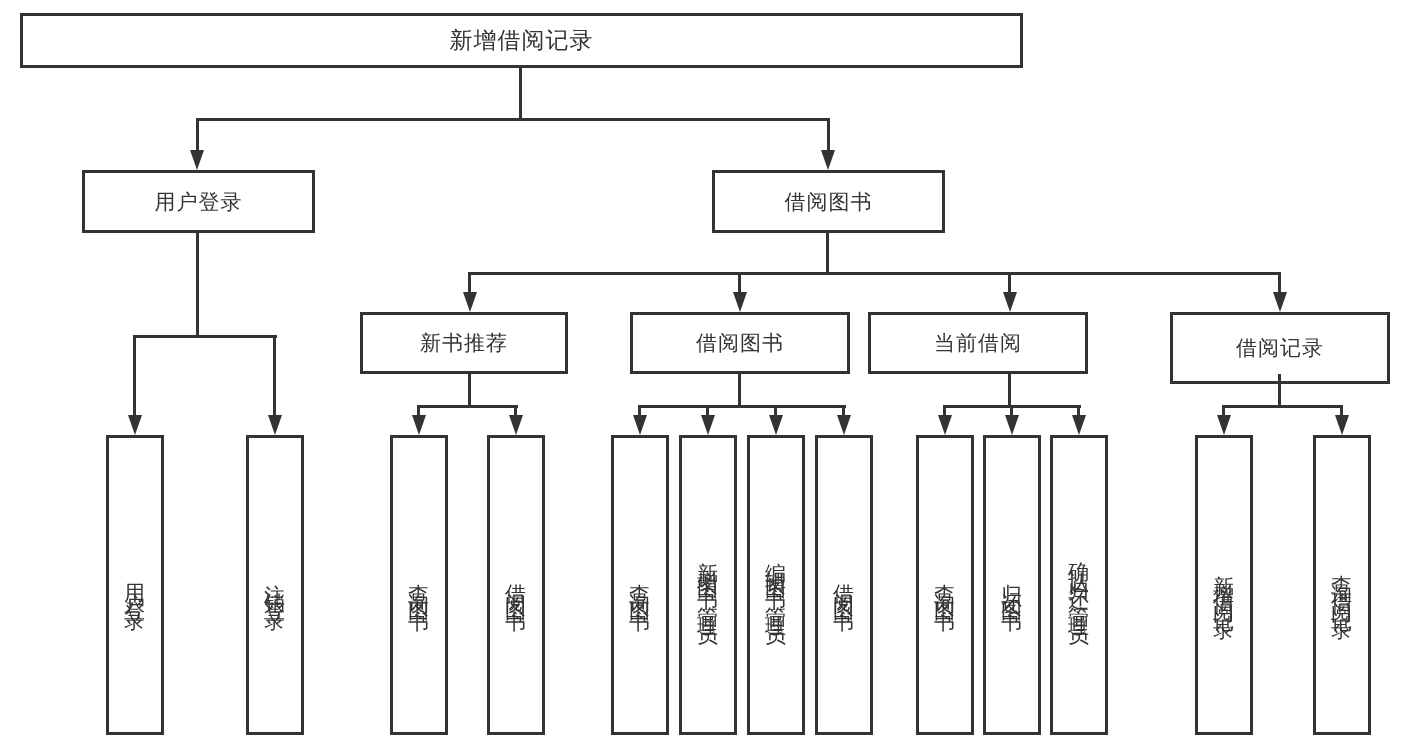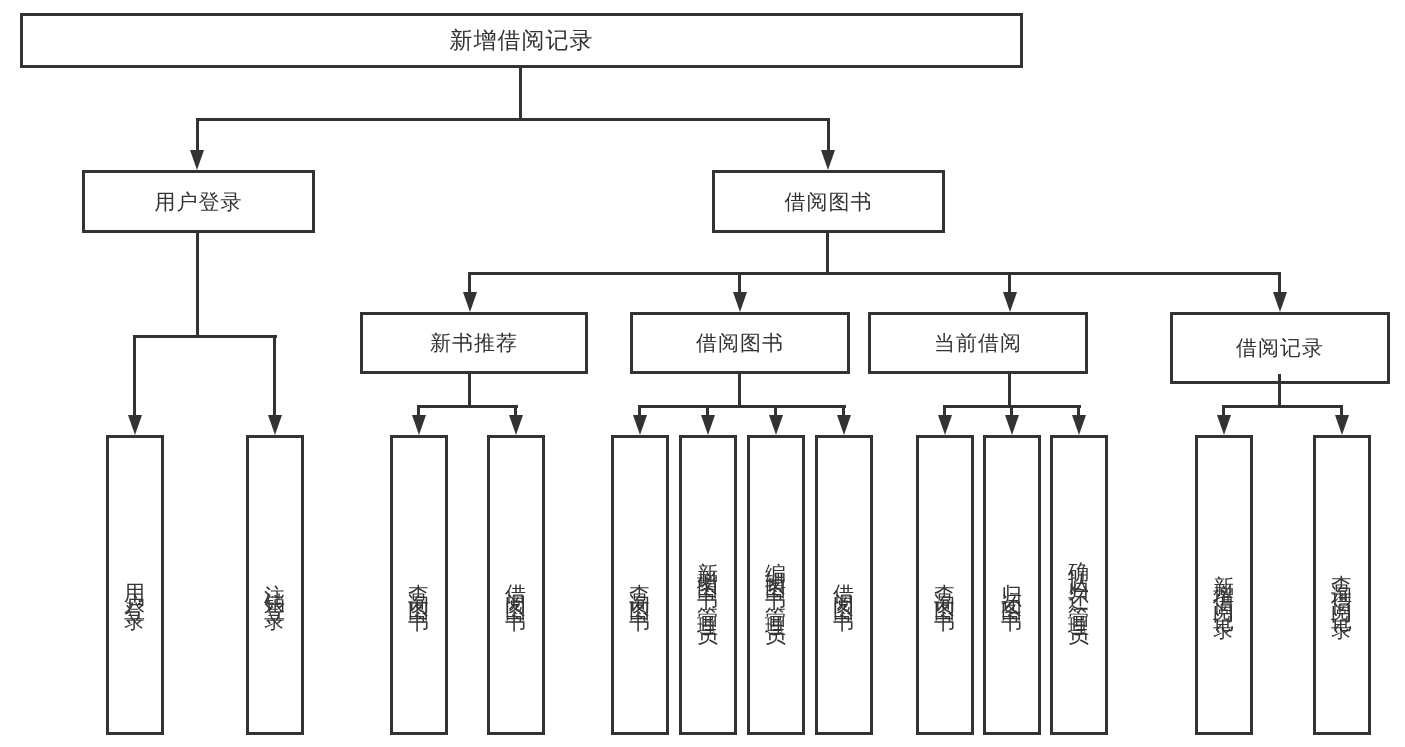--- a/index.html
+++ b/index.html
@@ -57,21 +57,21 @@
   <div class="hline" style="left:468px;top:272px;width:813px"></div>
   <div class="vline" style="left:468px;top:272px;height:24px"></div>
   <div class="arrow" style="left:463px;top:292px"></div>
   <div class="vline" style="left:738px;top:272px;height:24px"></div>
   <div class="arrow" style="left:733px;top:292px"></div>
   <div class="vline" style="left:1008px;top:272px;height:24px"></div>
   <div class="arrow" style="left:1003px;top:292px"></div>
   <div class="vline" style="left:1278px;top:272px;height:24px"></div>
   <div class="arrow" style="left:1273px;top:292px"></div>
 
-  <div class="node hnode" style="left:360px;top:312px;width:228px;height:62px">新书推荐</div>
+  <div class="node hnode" style="left:360px;top:312px;width:208px;height:62px">新书推荐</div>
   <div class="node hnode" style="left:630px;top:312px;width:220px;height:62px">借阅图书</div>
   <div class="node hnode" style="left:868px;top:312px;width:220px;height:62px">当前借阅</div>
   <div class="node hnode" style="left:1170px;top:312px;width:220px;height:72px">借阅记录</div>
 
   <div class="vline" style="left:468px;top:374px;height:34px"></div>
   <div class="hline" style="left:417px;top:405px;width:101px"></div>
   <div class="vline" style="left:417px;top:405px;height:14px"></div>
   <div class="arrow" style="left:412px;top:415px"></div>
   <div class="vline" style="left:514px;top:405px;height:14px"></div>
   <div class="arrow" style="left:509px;top:415px"></div>

